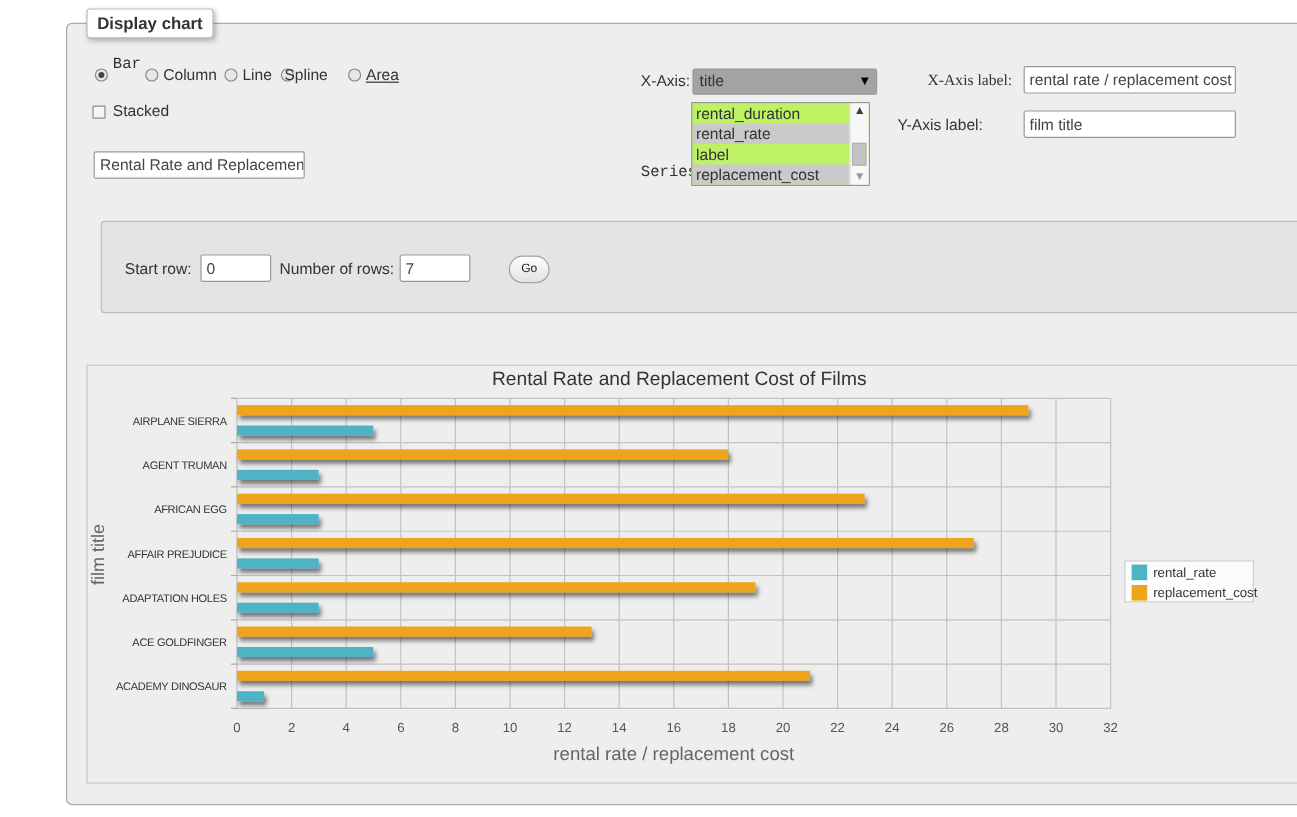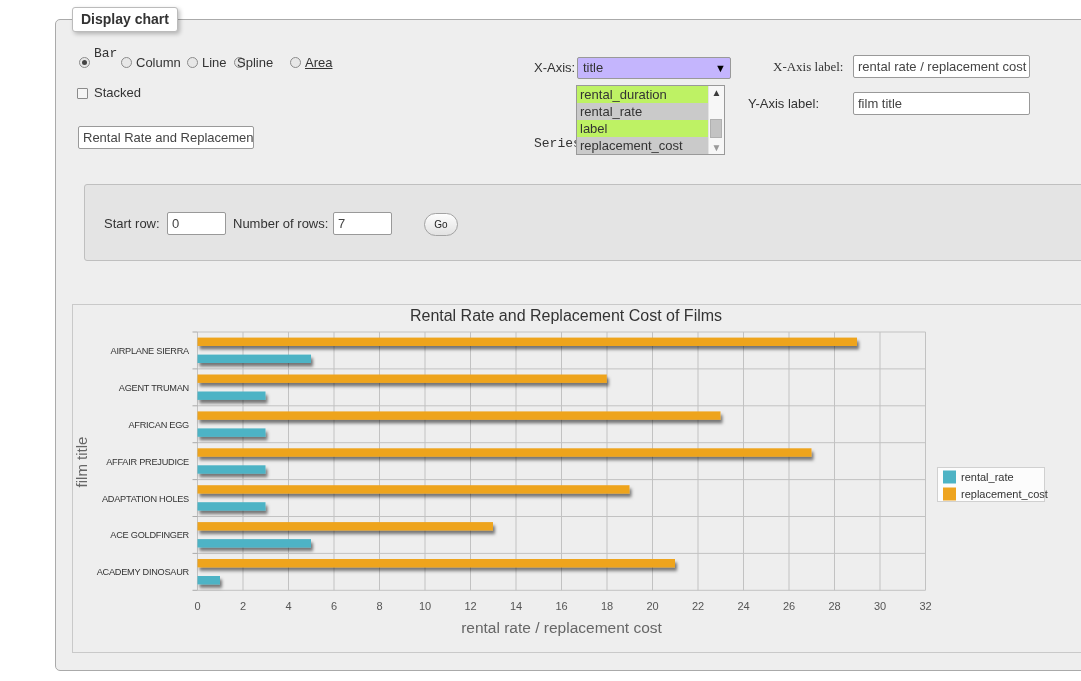--- a/index.html
+++ b/index.html
@@ -12,21 +12,21 @@
        border:1px solid #bbb; border-radius:3px; padding:0 8px; line-height:23px;
        font-size:14px; font-weight:bold; color:#333; box-shadow:2px 2px 4px rgba(0,0,0,0.25); z-index:5; }
 .lbl { position:absolute; font-size:13px; color:#333; }
 input[type=text] { position:absolute; font-family:"Liberation Sans",sans-serif; font-size:13px; color:#444;
        border:1px solid #999; border-radius:2px; background:#fff; padding:0 0 0 4px; height:21px; }
 .radio { position:absolute; width:9px; height:9px; border:1px solid #8b8b8b; border-radius:50%;
         background:#e7e7e7; }
 .radio.on::after { content:""; position:absolute; left:2px; top:2px; width:5px; height:5px;
         border-radius:50%; background:#444; }
 .checkbox { position:absolute; width:9px; height:9px; border:1px solid #8b8b8b; border-radius:1px; background:#f5f5f5; }
-#xsel { position:absolute; left:529px; top:57px; width:152px; height:20px; background:#c4b5fd;
+#xsel { position:absolute; left:529px; top:57px; width:152px; height:20px; background:#a3a3a3;
        border:1px solid #999; border-radius:2px; font-size:13px; color:#333; line-height:20px; }
 #xsel .txt { padding-left:5px; }
 #xsel .arr { position:absolute; right:4px; top:0; font-size:11px; color:#000; }
 #mlist { position:absolute; left:528px; top:85px; width:147px; height:68px; background:#bef264;
         border:1px solid #999; font-size:13px; color:#333; overflow:hidden; }
 #mlist .opt { height:17px; line-height:17px; padding-left:3px; white-space:nowrap; }
 #mlist .sel { background:#cacaca; }
 #mscroll { position:absolute; right:0; top:0; width:15px; height:68px; background:#f7f7f7; border-left:1px solid #e3e3e3; }
 #mscroll .btn { position:absolute; left:0; width:15px; height:13px; text-align:center; font-size:10px;
         line-height:13px; color:#3c3c3c; }

